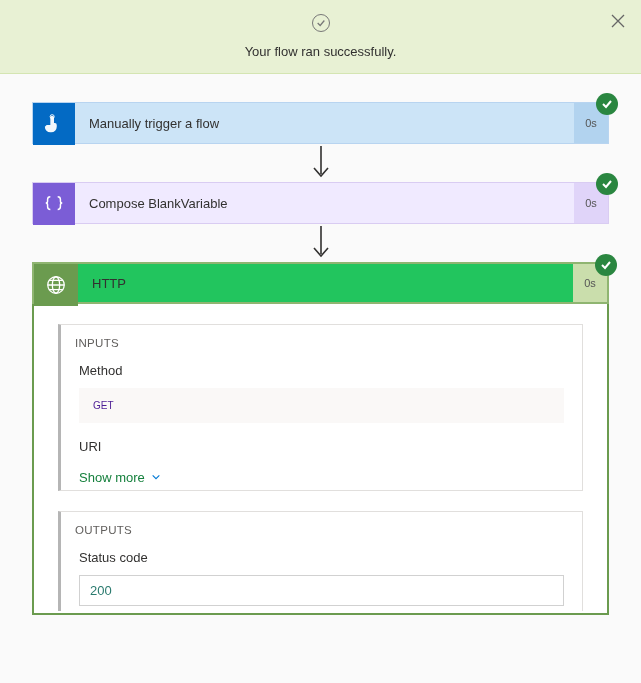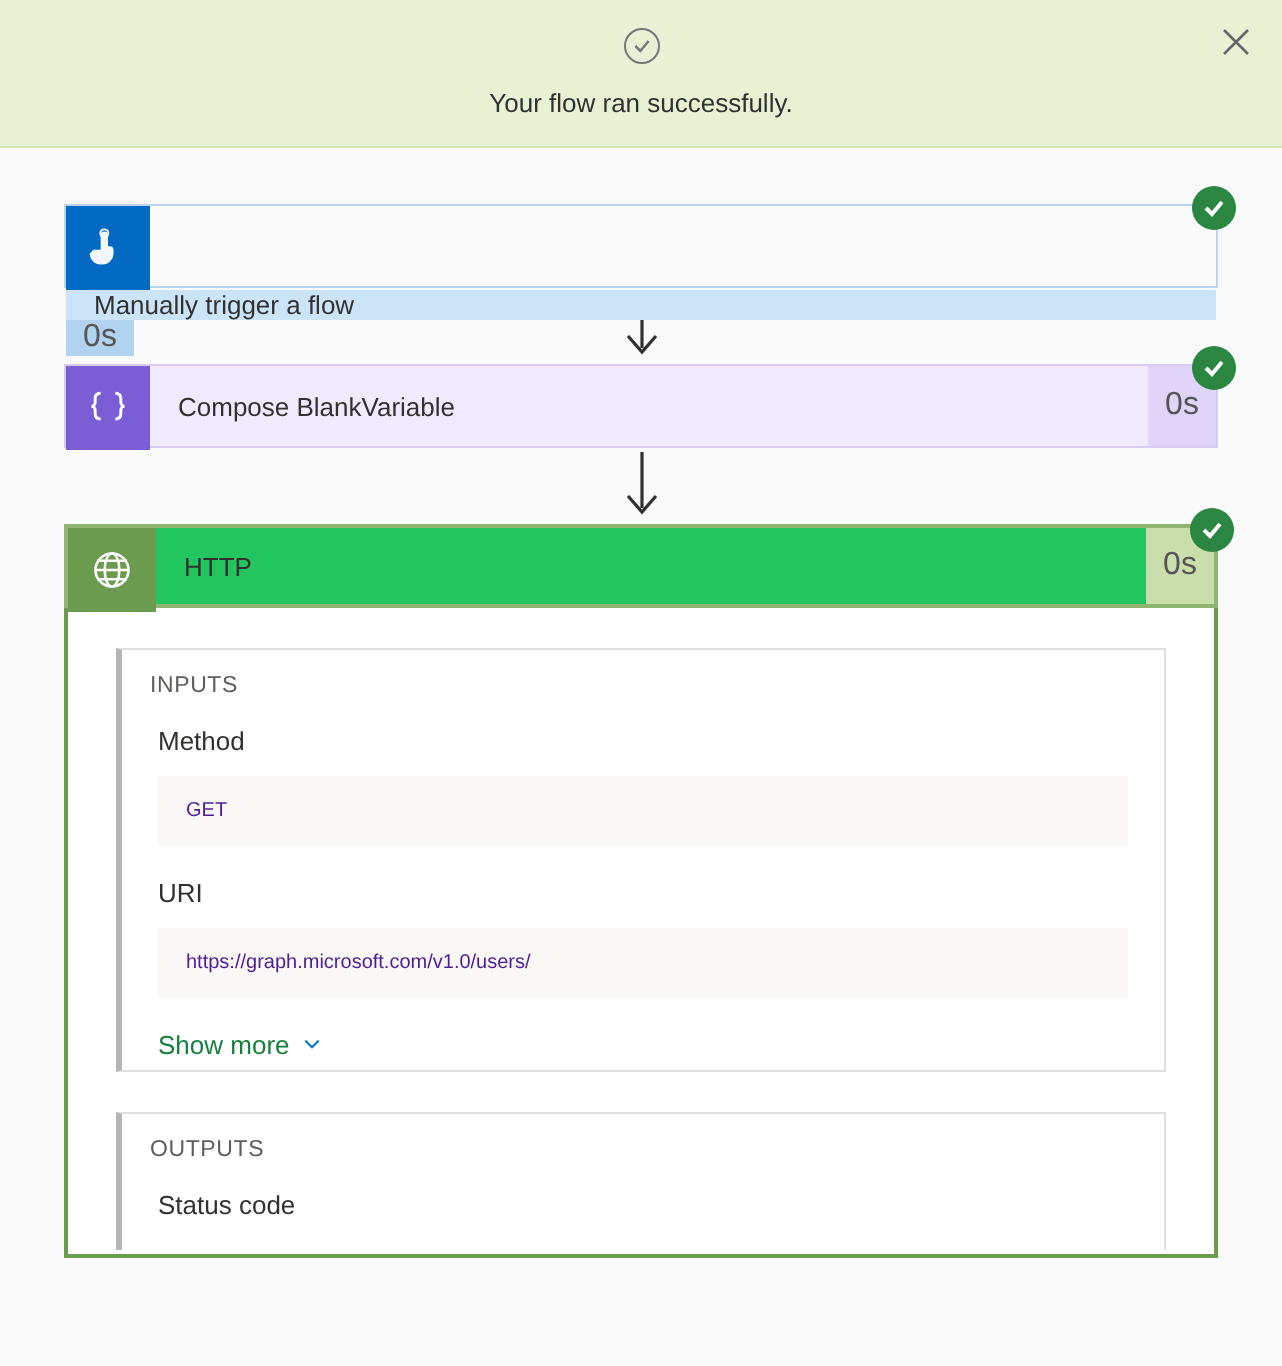--- a/index.html
+++ b/index.html
@@ -70,21 +70,21 @@
       padding: 0 14px;
       display: flex;
       align-items: center;
       font-size: 13px;
     }
     .step-time {
       width: 34px;
       display: flex;
       align-items: center;
       justify-content: center;
-      font-size: 16px;
+      font-size: 11px;
       color: #555;
     }
     .success-badge {
       position: absolute;
       top: -10px;
       right: -10px;
       width: 22px;
       height: 22px;
       background: #2a8640;
       border-radius: 50%;
@@ -92,21 +92,20 @@
       align-items: center;
       justify-content: center;
     }
     .success-badge svg {
       width: 12px;
       height: 12px;
     }
     
     .step1 {
       border-color: #b8d4f0;
-      flex-direction: column;
     }
     .step1 .step-icon { background: #036ac4; }
     .step1 .step-title { background: #cce4f7; }
     .step1 .step-time { background: #b2d3ef; }
     
     .step2 {
       border-color: #d9ccf2;
     }
     .step2 .step-icon { background: #7b5dd6; }
     .step2 .step-title { background: #f0eaff; }
@@ -266,34 +265,34 @@
   <div class="details-panel">
 
     <div class="section">
       <div class="section-header">INPUTS</div>
       <div class="field">
         <div class="field-label">Method</div>
         <div class="field-value">GET</div>
       </div>
       <div class="field">
         <div class="field-label">URI</div>
-        <div class="field-value">https://graph.microsoft.com/v1.0/users/</div>
       </div>
       <div class="show-more">
         <span>Show more</span>
         <span>
           <svg viewBox="0 0 12 12">
               <path d="M2 4 L6 8 L10 4" stroke="#0078d4" stroke-width="1.3" fill="none"></path>
             </svg>
         </span>
       </div>
     </div>
 
     <div class="section" style="margin-bottom:0;border-bottom:none;">
       <div class="section-header">OUTPUTS</div>
       <div class="field" style="margin-bottom:0;">
         <div class="field-label">Status code</div>
+        <div class="field-input">200</div>
       </div>
     </div>
 
   </div>
 
 </div>
 
 </body></html>

